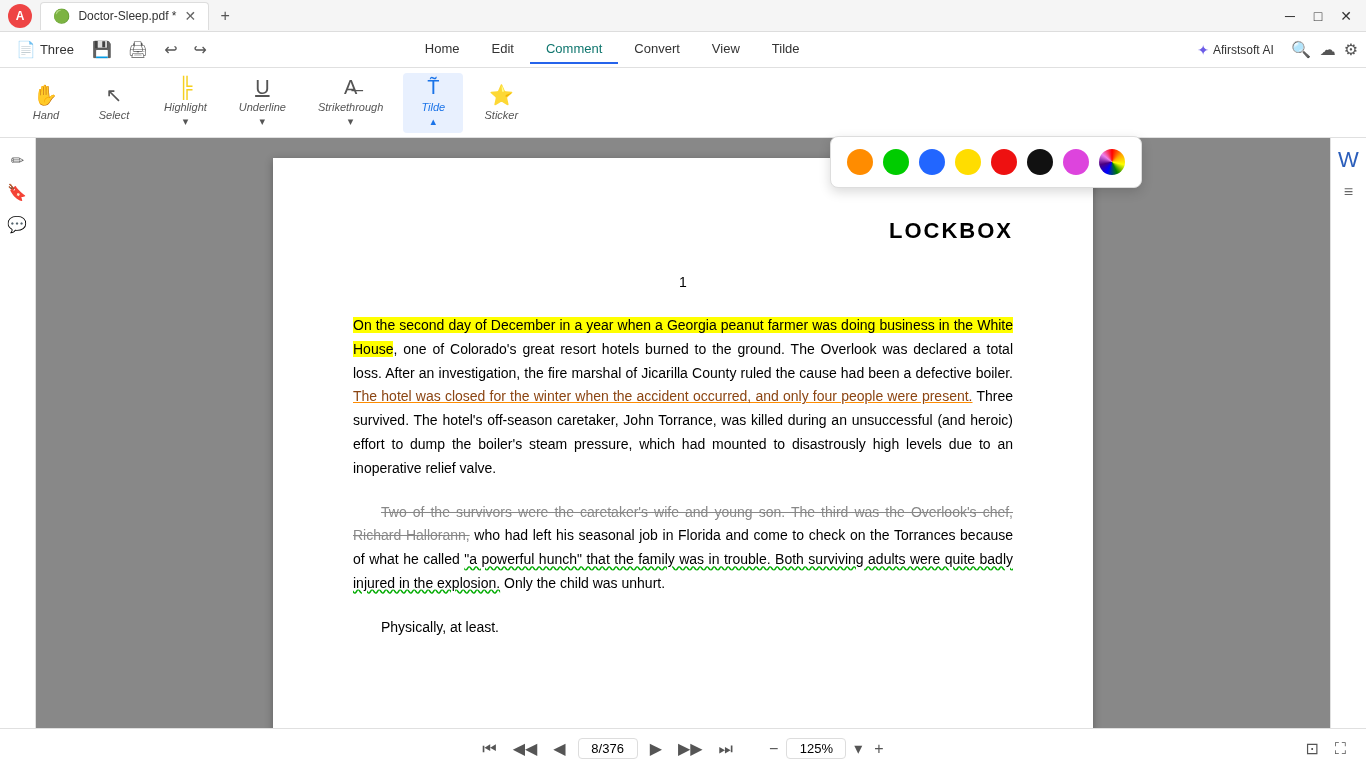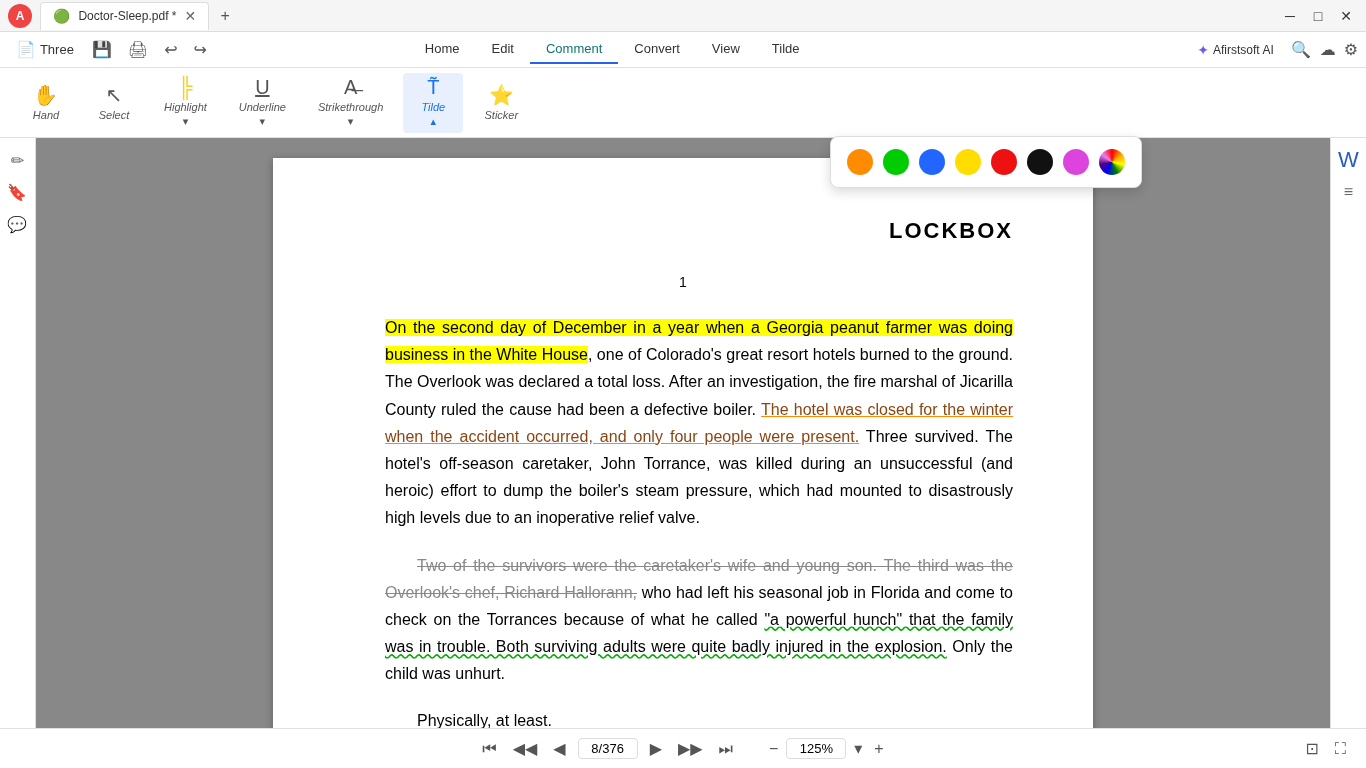--- a/index.html
+++ b/index.html
@@ -101,21 +101,21 @@
       position: absolute; left: 36px; right: 36px; top: 138px; bottom: 40px;
       background: #888; overflow: hidden; display: flex; justify-content: center; align-items: flex-start;
       padding: 20px;
     }
     .pdf-page {
       background: white; width: 820px; min-height: 680px; padding: 60px 80px;
       box-shadow: 0 2px 8px rgba(0,0,0,0.3); position: relative;
     }
     .page-title { text-align: right; font-size: 22px; font-weight: bold; letter-spacing: 2px; margin-bottom: 30px; }
     .page-number { text-align: center; margin-bottom: 24px; font-size: 14px; }
-    .paragraph { font-size: 16px; line-height: 1.7; text-align: justify; margin-bottom: 20px; margin-left: 32px; }
+    .paragraph { font-size: 14px; line-height: 1.7; text-align: justify; margin-bottom: 20px; }
     .highlight-yellow { background: #ffff00; }
     .underline-orange { text-decoration: underline; text-decoration-color: #ff8c00; color: #8b4513; }
     .strikethrough { text-decoration: line-through; color: #888; }
     .underline-green { text-decoration: underline wavy #00aa00; }
     .indent { text-indent: 2em; }
 
     
     .bottom-bar {
       position: absolute; bottom: 0; left: 0; right: 0; height: 40px;
       background: white; border-top: 1px solid #e0e0e0;

